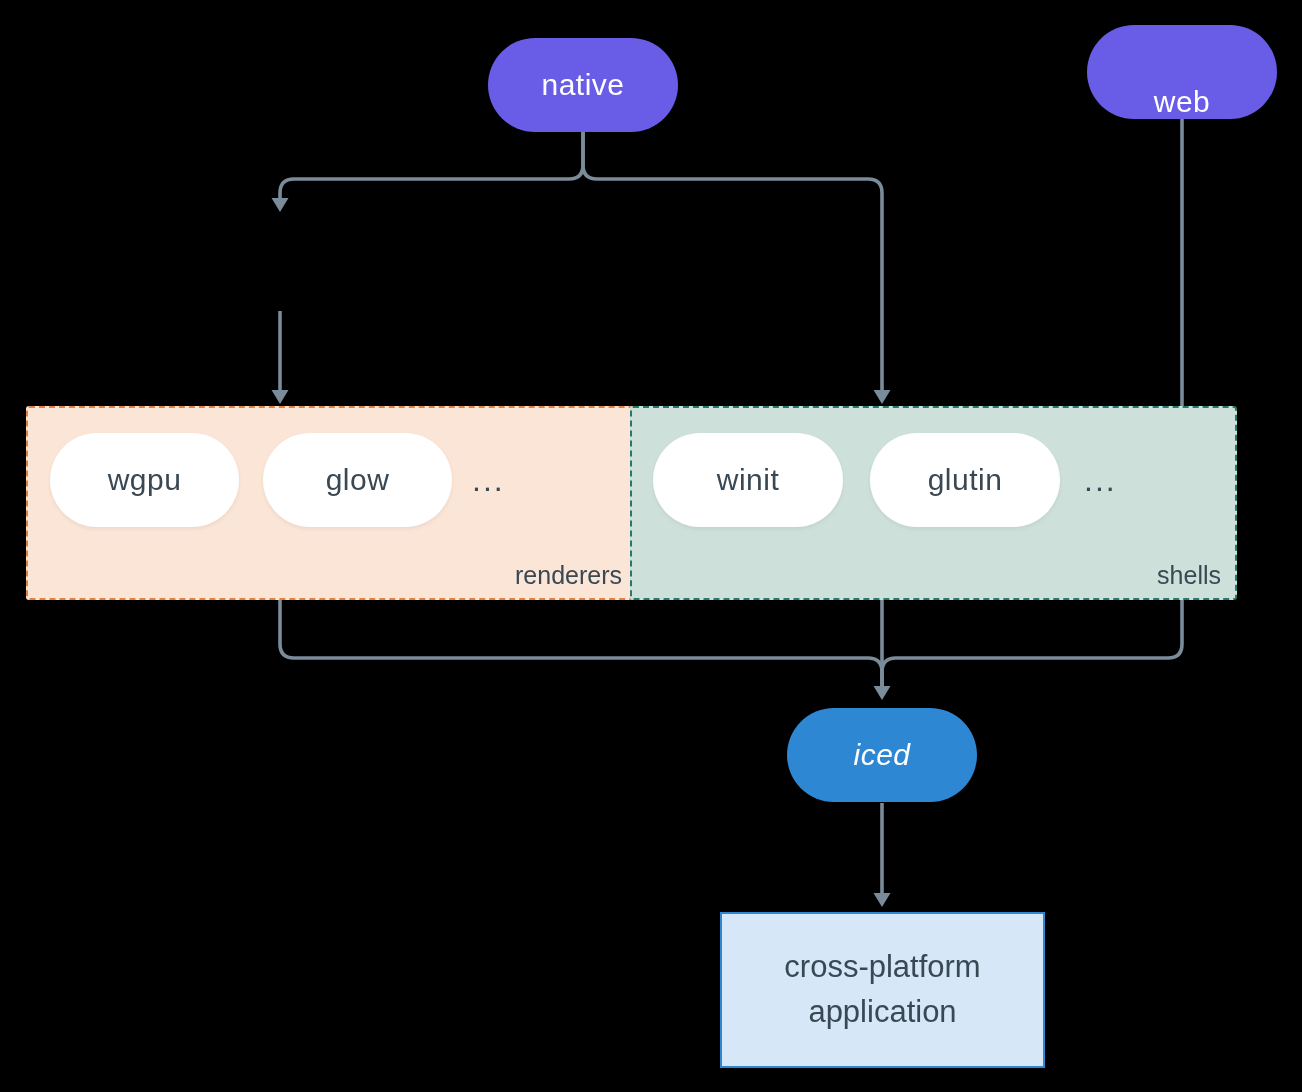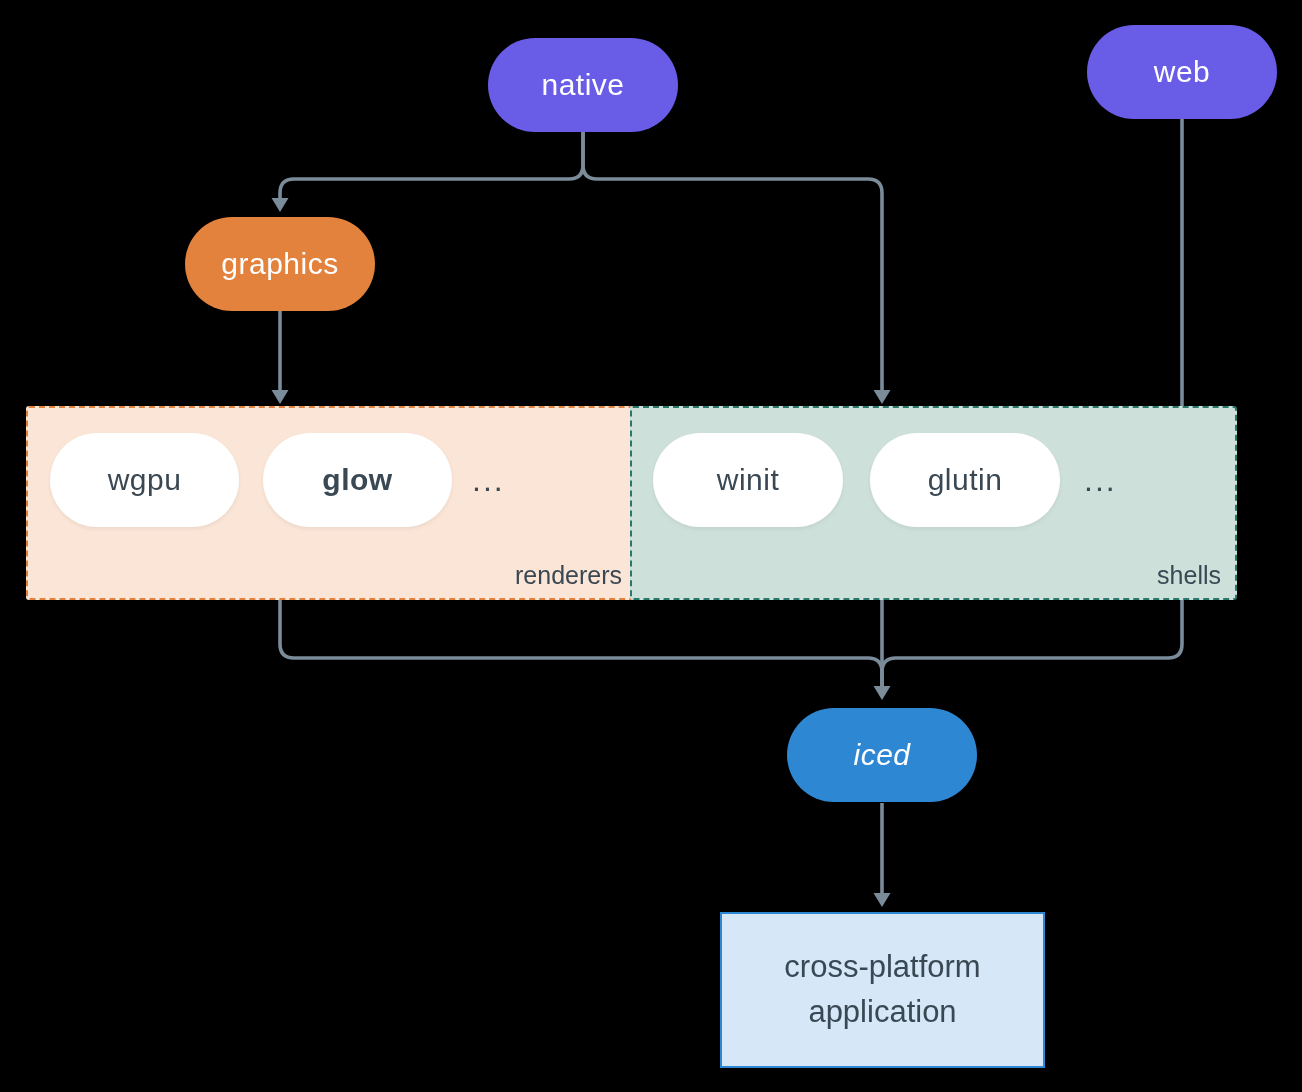--- a/index.html
+++ b/index.html
@@ -120,33 +120,30 @@
     <path d="M 882 600 V 686"></path>
     <polygon points="873.5,686 890.5,686 882,700"></polygon>
     <path d="M 882 803 V 893"></path>
     <polygon points="873.5,893 890.5,893 882,907"></polygon>
   </svg>
 
   <div class="pill purple" style="left:488px; top:38px;">
     <span>native</span>
   </div>
 
-  <div class="pill purple" style="left:1087px; top:25px;">
+  <div class="pill purple" style="left:1087px; top:25px;align-items:flex-end;">
     <span>web</span>
   </div>
 
-  <div class="pill orange" style="left:185px; top:217px;">
-    <span>graphics</span>
-  </div>
 
   <div class="group renderers">
     <div class="pill white" style="left:22px; top:25px; width:189px;">
       <span>wgpu</span>
     </div>
-    <div class="pill white" style="left:235px; top:25px; width:189px;font-weight:bold;">
+    <div class="pill white" style="left:235px; top:25px; width:189px;">
       <span>glow</span>
     </div>
     <div class="ellipsis" style="left:444px;">...</div>
     <div class="group-label">renderers</div>
   </div>
 
   <div class="group shells">
     <div class="pill white" style="left:21px; top:25px;">
       <span>winit</span>
     </div>

